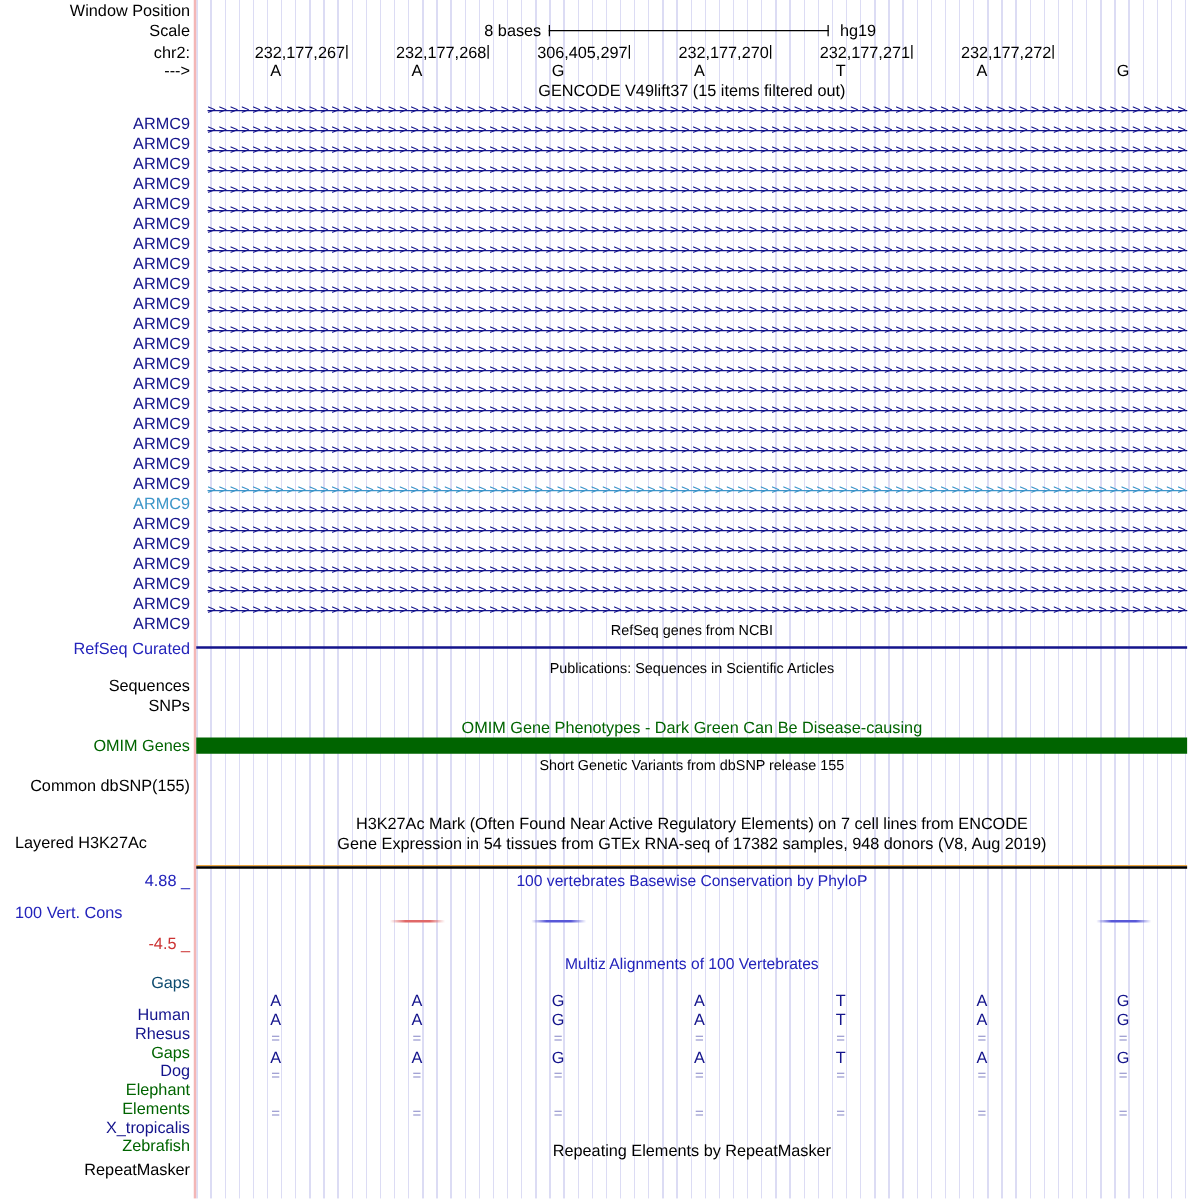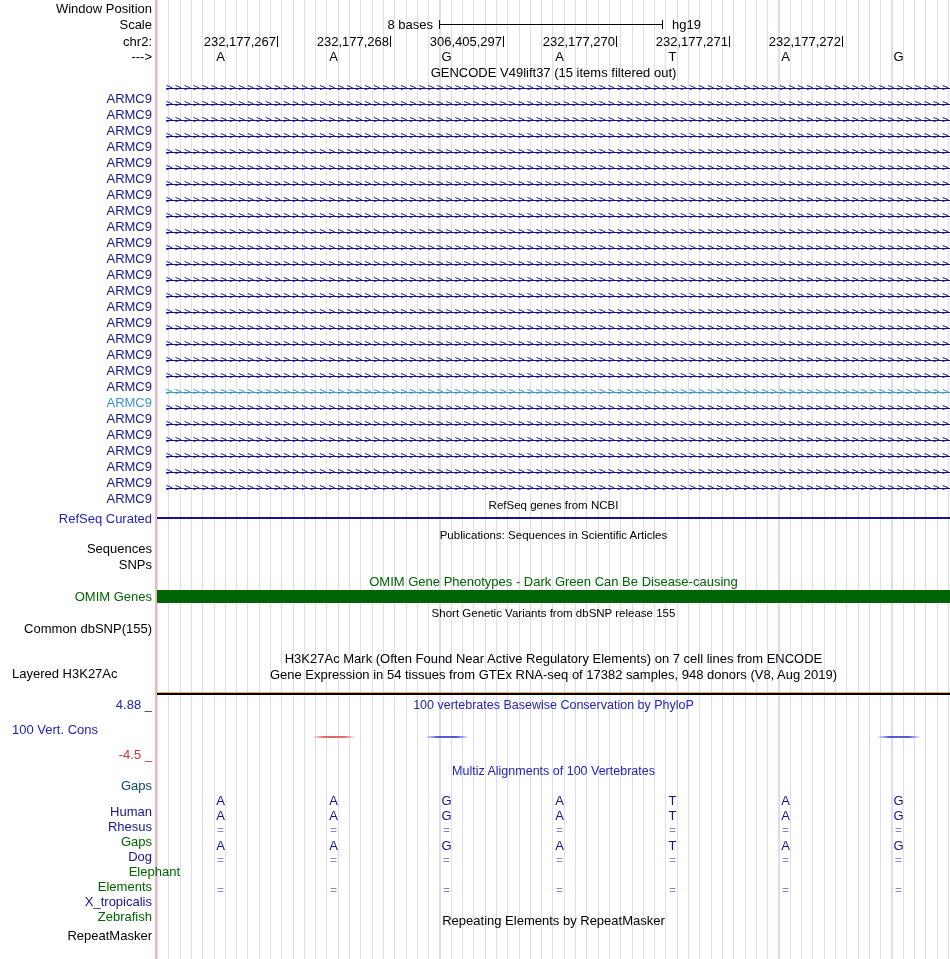--- a/index.html
+++ b/index.html
@@ -111,21 +111,21 @@
       <div class="lbl" style="top: 400px; color: rgb(20, 20, 140);">ARMC9</div>
       <div class="lbl" style="top: 416px; color: rgb(20, 20, 140);">ARMC9</div>
       <div class="lbl" style="top: 432px; color: rgb(20, 20, 140);">ARMC9</div>
       <div class="lbl" style="top: 448px; color: rgb(20, 20, 140);">ARMC9</div>
       <div class="lbl" style="top: 464px; color: rgb(20, 20, 140);">ARMC9</div>
       <div class="lbl" style="top: 480px; color: rgb(20, 20, 140);">ARMC9</div>
       <div class="lbl" style="top: 793px; color: rgb(20, 20, 140); height: 15px; line-height: 15px;">Human</div>
       <div class="lbl" style="top: 808px; color: rgb(20, 20, 140); height: 15px; line-height: 15px;">Rhesus</div>
       <div class="lbl" style="top: 823px; color: rgb(0, 100, 0); height: 15px; line-height: 15px;">Gaps</div>
       <div class="lbl" style="top: 838px; color: rgb(20, 20, 140); height: 15px; line-height: 15px;">Dog</div>
-      <div class="lbl" style="top: 853px; color: rgb(0, 100, 0); height: 15px; line-height: 15px; padding-left: 28px;">Elephant</div>
+      <div class="lbl" style="top: 853px; color: rgb(0, 100, 0); height: 15px; line-height: 15px;">Elephant</div>
       <div class="lbl" style="top: 868px; color: rgb(0, 100, 0); height: 15px; line-height: 15px;">Elements</div>
       <div class="lbl" style="top: 883px; color: rgb(20, 20, 140); height: 15px; line-height: 15px;">X_tropicalis</div>
       <div class="lbl" style="top: 898px; color: rgb(0, 100, 0); height: 15px; line-height: 15px;">Zebrafish</div>
     </div>
   <div id="track-layer">
       <div class="coord-label" style="left: -10px;">232,177,267</div>
       <div class="coord-tick" style="left: 111px;"></div>
       <div class="coord-label" style="left: 103px;">232,177,268</div>
       <div class="coord-tick" style="left: 224px;"></div>
       <div class="coord-label" style="left: 216px;">306,405,297</div>

